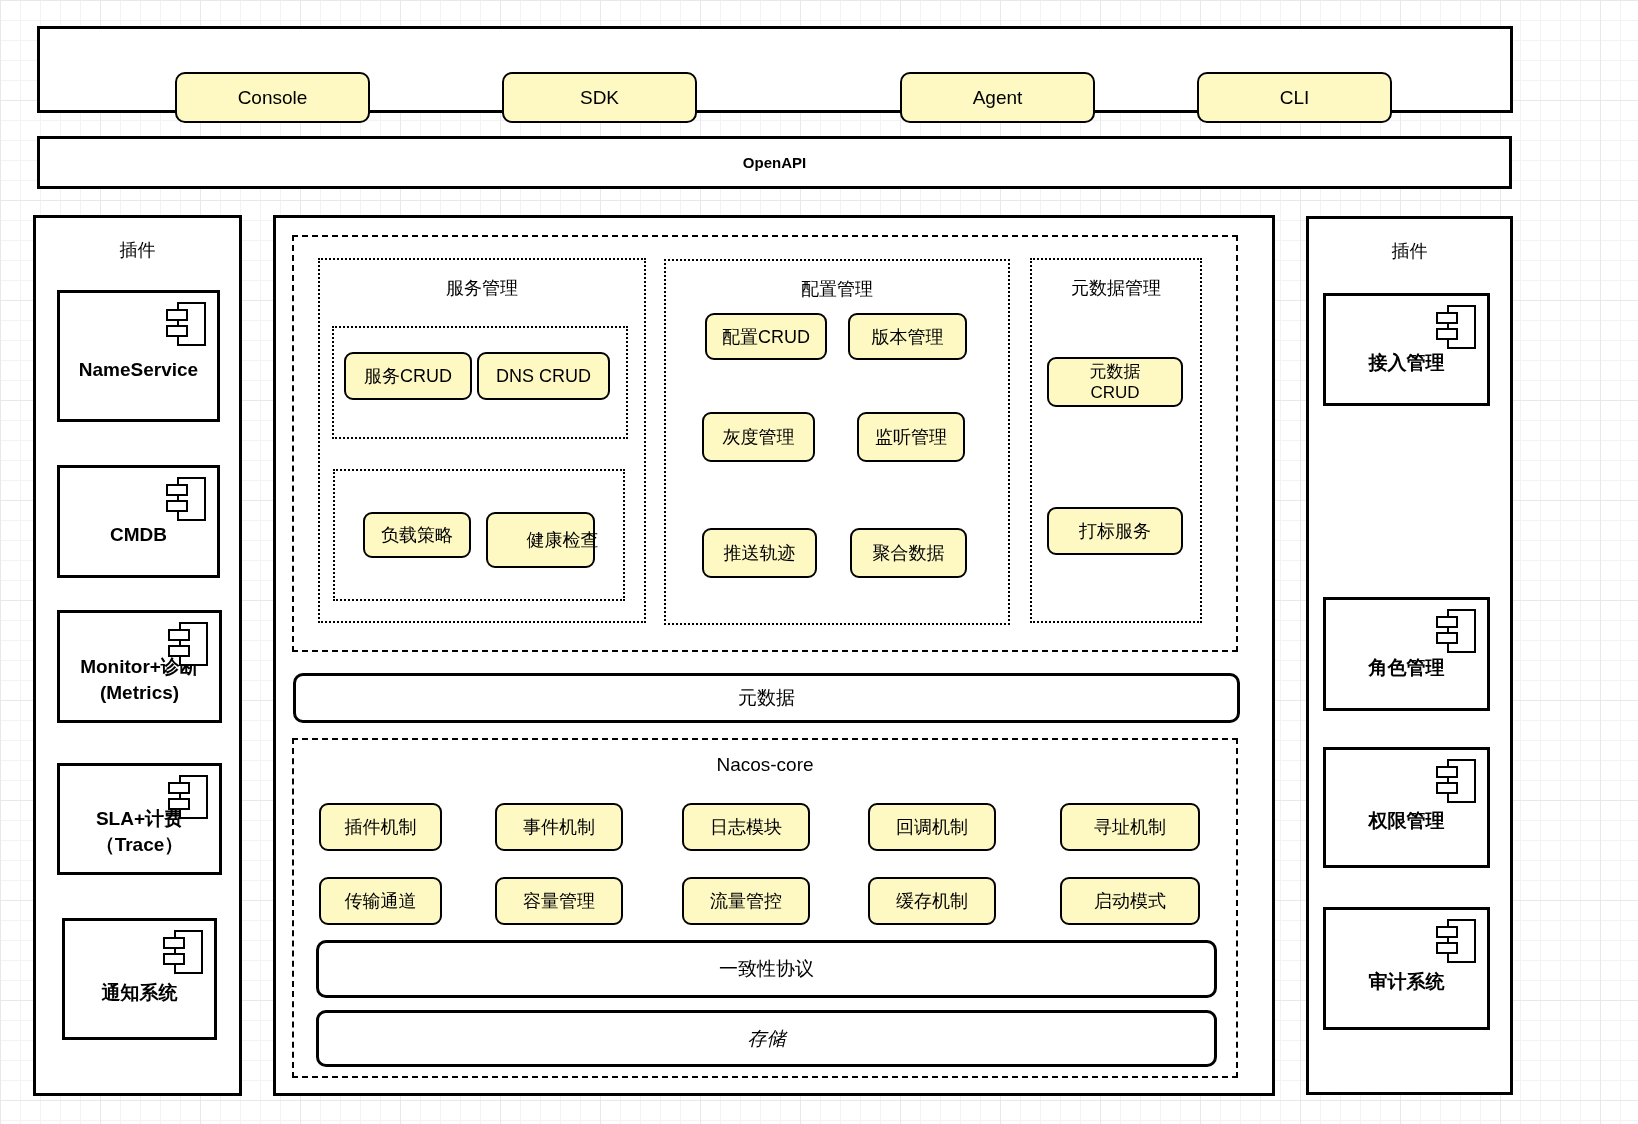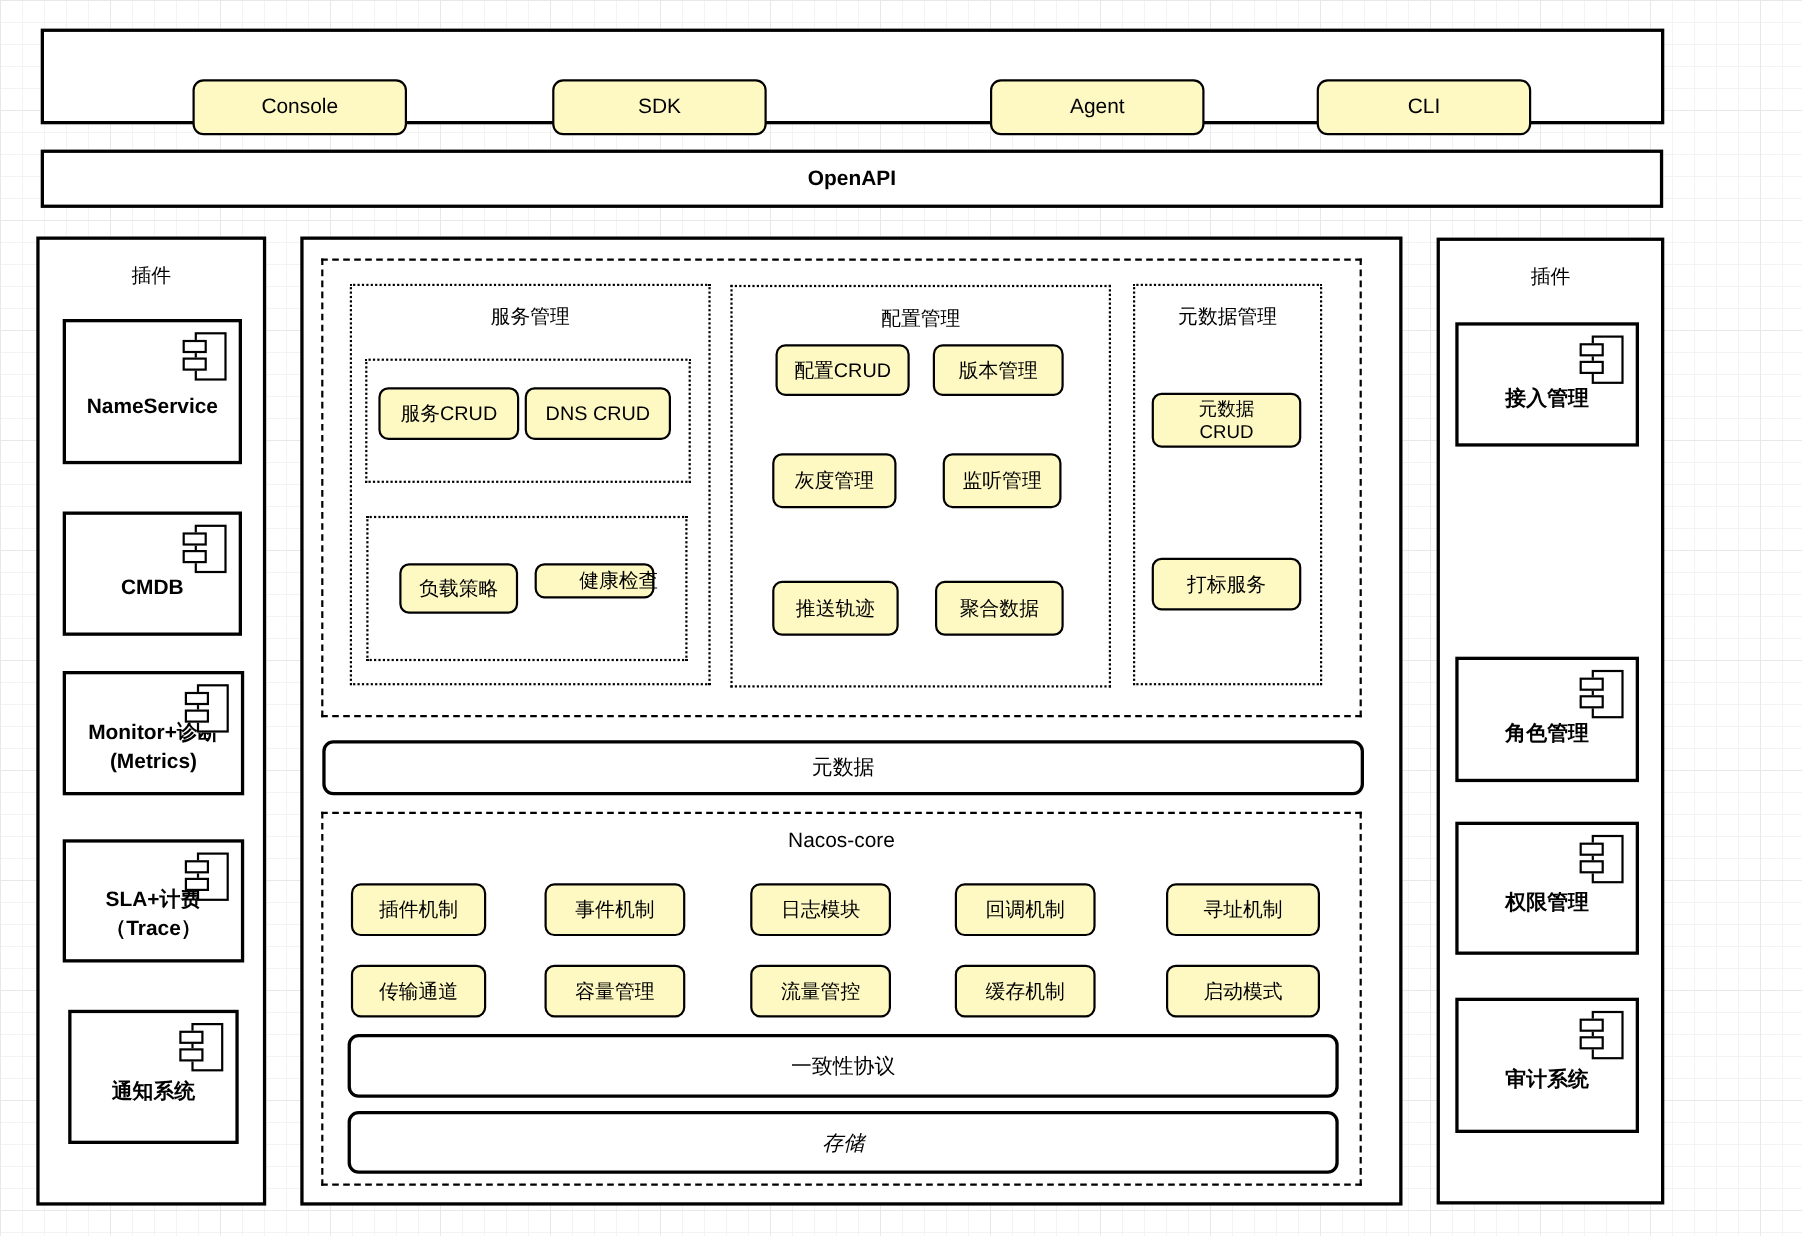--- a/index.html
+++ b/index.html
@@ -44,21 +44,21 @@
   .two-line{line-height:26px;}
 
   
   #top-container{left:37px;top:26px;width:1476px;height:87px;}
   #c-console{left:135px;top:43px;width:195px;height:51px;}
   #c-sdk{left:462px;top:43px;width:195px;height:51px;text-align:right;}
   #c-agent{left:824px;top:43px;width:195px;height:51px;margin-left:36px;}
   #c-cli{left:1157px;top:43px;width:195px;height:51px;}
   
   #openapi{left:37px;top:136px;width:1475px;height:53px;display:flex;align-items:center;
-           justify-content:center;font-weight:bold;font-size:19px;}
+           justify-content:center;font-weight:bold;font-size:15px;}
   
   #left-sidebar{left:33px;top:215px;width:209px;height:881px;}
   #ls-0{left:57px;top:290px;width:163px;height:132px;}
   #ls-1{left:57px;top:465px;width:163px;height:113px;}
   #ls-2{left:57px;top:610px;width:165px;height:113px;}
   #ls-3{left:57px;top:763px;width:165px;height:112px;}
   #ls-4{left:62px;top:918px;width:155px;height:122px;}
   #right-sidebar{left:1306px;top:216px;width:207px;height:879px;}
   #rs-0{left:1323px;top:293px;width:167px;height:113px;}
   #rs-1{left:1323px;top:435px;width:167px;height:115px;}
@@ -67,21 +67,21 @@
   #rs-4{left:1323px;top:907px;width:167px;height:123px;}
   
   #center{left:273px;top:215px;width:1002px;height:881px;}
   #top-dashed{left:292px;top:235px;width:946px;height:417px;}
   #svc-box{left:318px;top:258px;width:328px;height:365px;}
   #svc-g1{left:332px;top:326px;width:296px;height:113px;}
   #b-svc-crud{left:344px;top:352px;width:128px;height:48px;}
   #b-dns-crud{left:477px;top:352px;width:133px;height:48px;}
   #svc-g2{left:333px;top:469px;width:292px;height:132px;}
   #b-load{left:363px;top:512px;width:108px;height:46px;}
-  #b-health{left:486px;top:512px;width:109px;height:32px;padding-left:44px;}
+  #b-health{left:486px;top:512px;width:109px;height:56px;padding-left:44px;}
   #cfg-box{left:664px;top:259px;width:346px;height:366px;}
   #cfg-0{left:705px;top:313px;width:122px;height:47px;}
   #cfg-1{left:848px;top:313px;width:119px;height:47px;}
   #cfg-2{left:702px;top:412px;width:113px;height:50px;}
   #cfg-3{left:857px;top:412px;width:108px;height:50px;}
   #cfg-4{left:702px;top:528px;width:115px;height:50px;}
   #cfg-5{left:850px;top:528px;width:117px;height:50px;}
   #meta-box{left:1030px;top:258px;width:172px;height:365px;}
   #b-meta-crud{left:1047px;top:357px;width:136px;height:50px;flex-direction:column;line-height:21px;font-size:17px;}
   #b-meta-tag{left:1047px;top:507px;width:136px;height:48px;}

